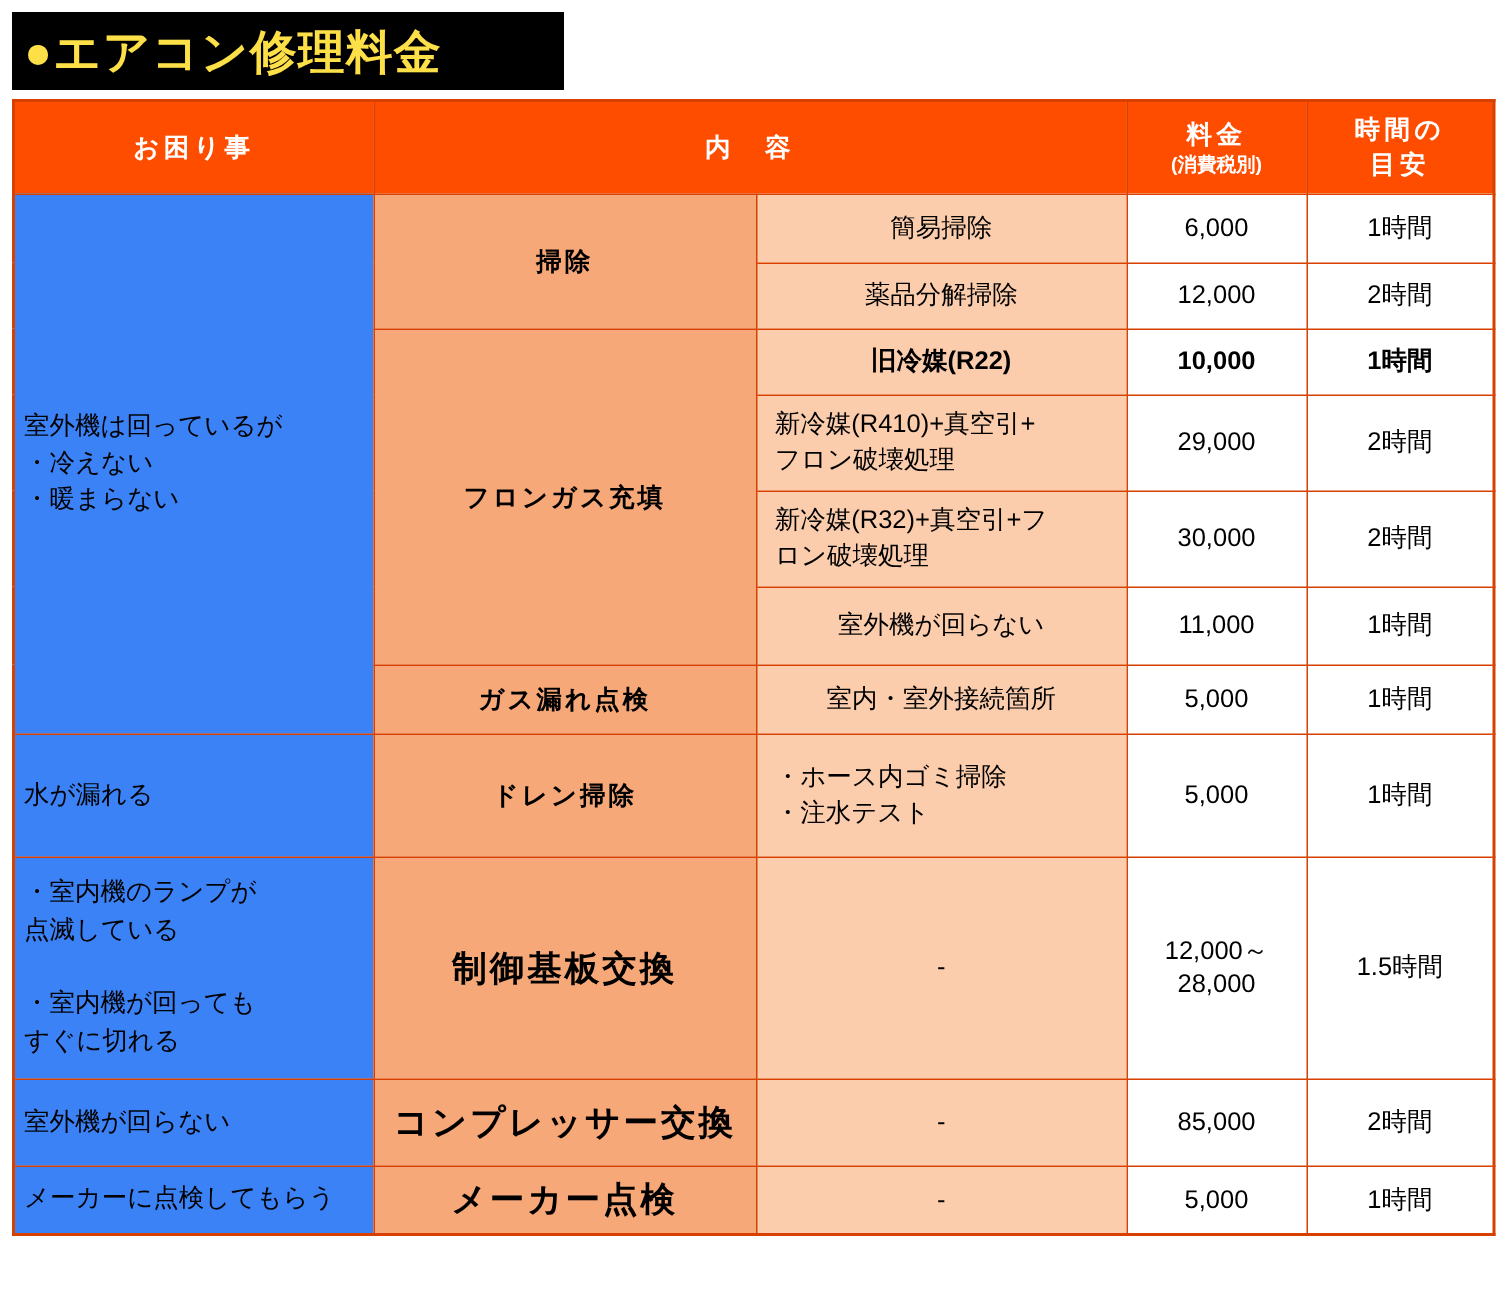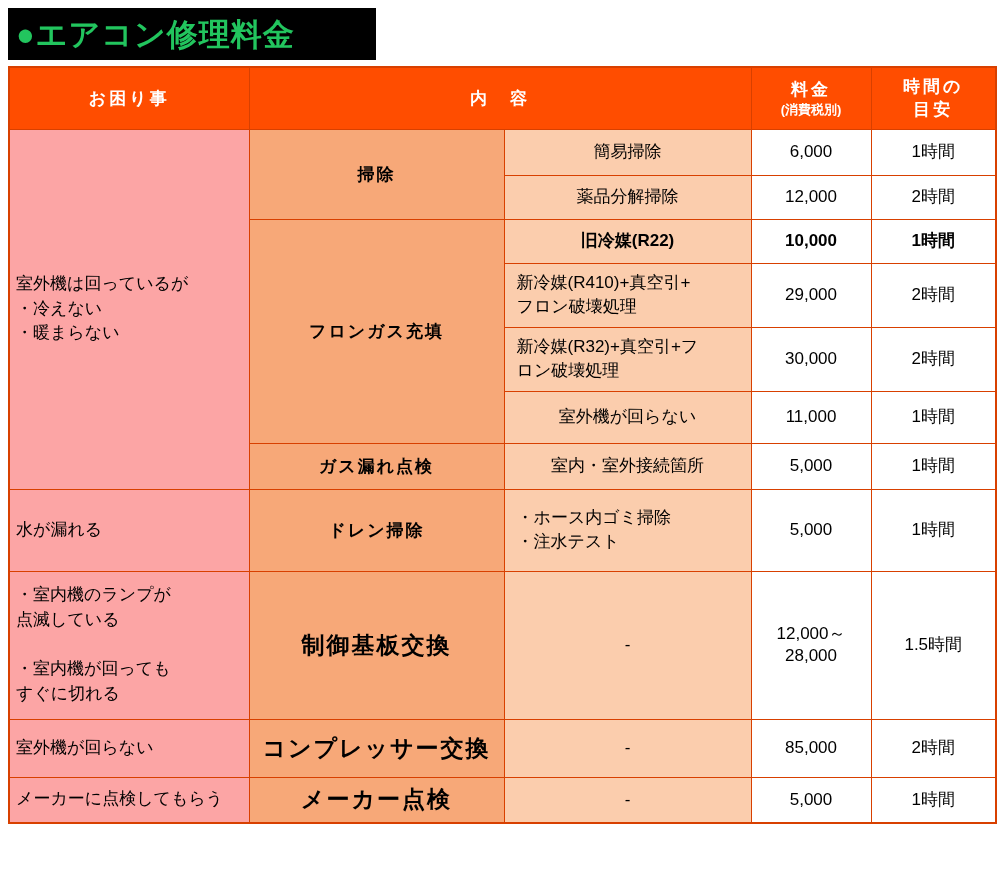--- a/index.html
+++ b/index.html
@@ -24,21 +24,21 @@
 
   
   .title-bar {
     display: flex;
     align-items: stretch;
     height: 52px;
     margin-bottom: 6px;
   }
   .title-box {
     background: #000000;
-    color: #22c55e;
+    color: #fde047;
     width: 368px;
     display: flex;
     align-items: center;
     padding-left: 8px;
     box-sizing: border-box;
   }
   .title-text {
     font-size: 31px;
     font-weight: bold;
     letter-spacing: 1px;
@@ -86,21 +86,21 @@
     font-weight: bold;
   }
 
   .col-trouble { width: 240px; }
   .col-content { width: 255px; }
   .col-detail  { width: 247px; }
   .col-price   { width: 120px; }
   .col-time    { width: 125px; }
 
   td.trouble {
-    background: #fca5a5;
+    background: #3b82f6;
     font-size: 16px;
     line-height: 1.45;
     text-align: left;
     vertical-align: middle;
     padding: 6px 6px;
   }
   td.content {
     background: #f7a878;
     font-size: 23px;
     font-weight: bold;

